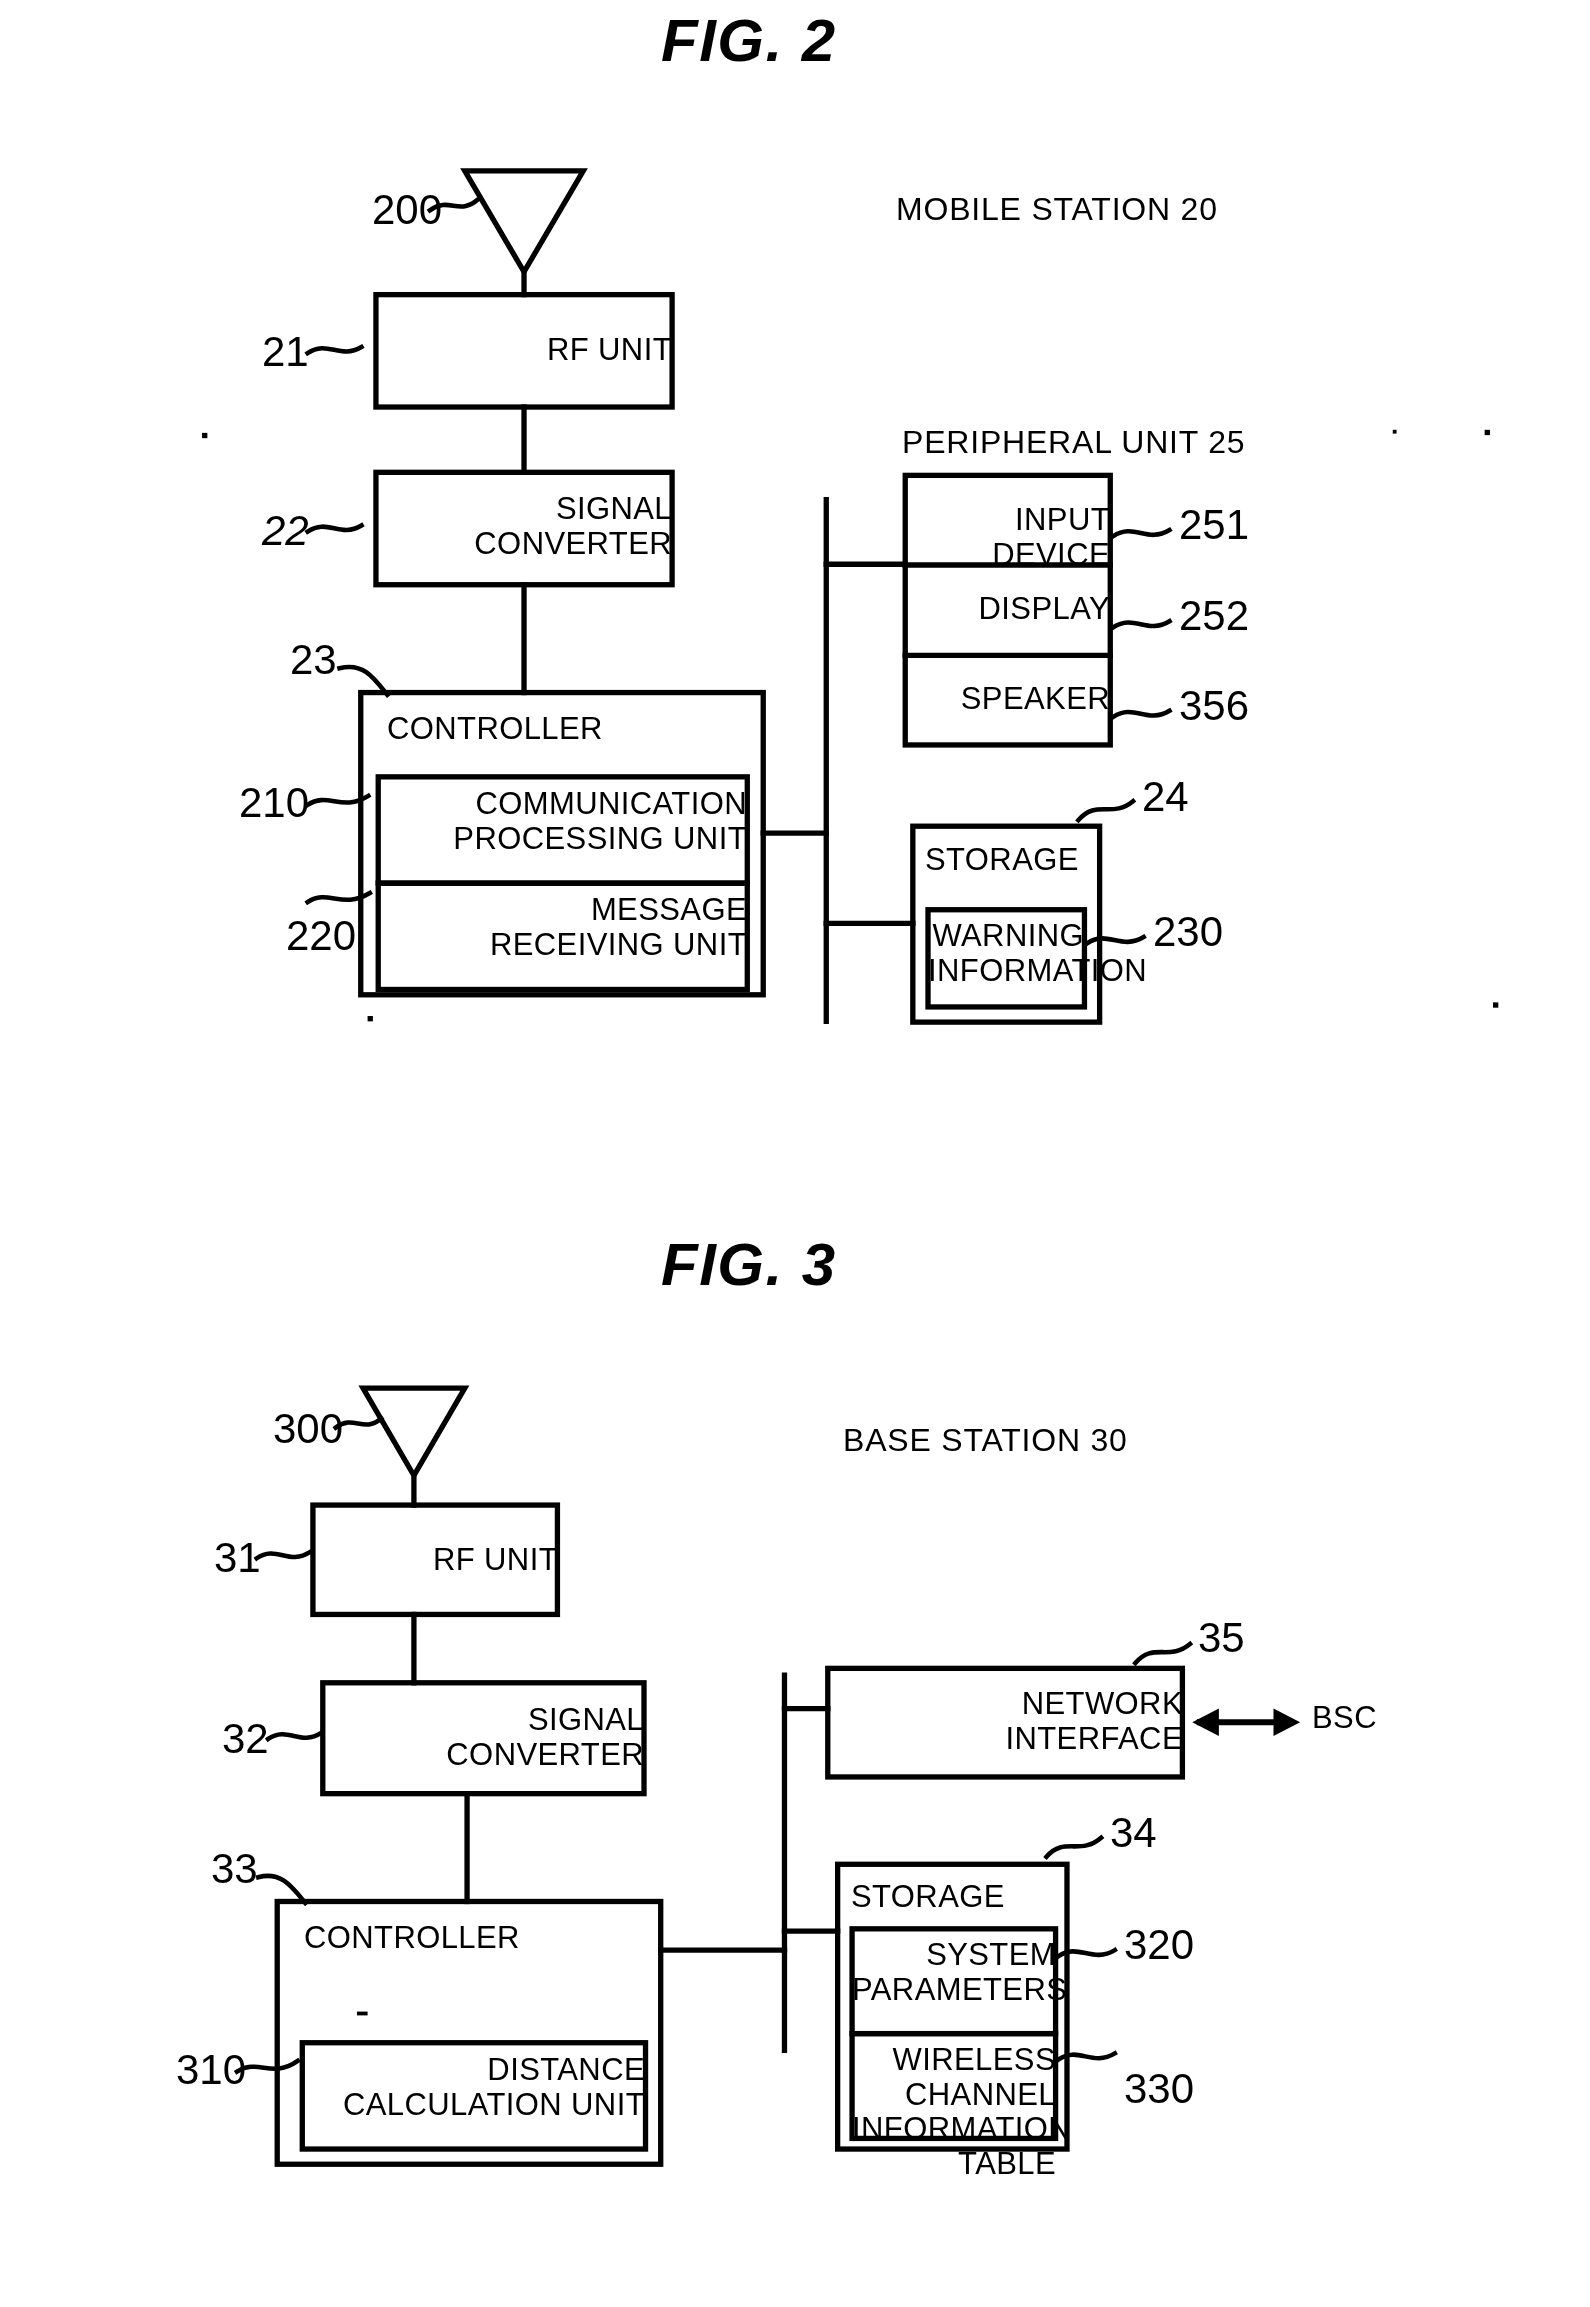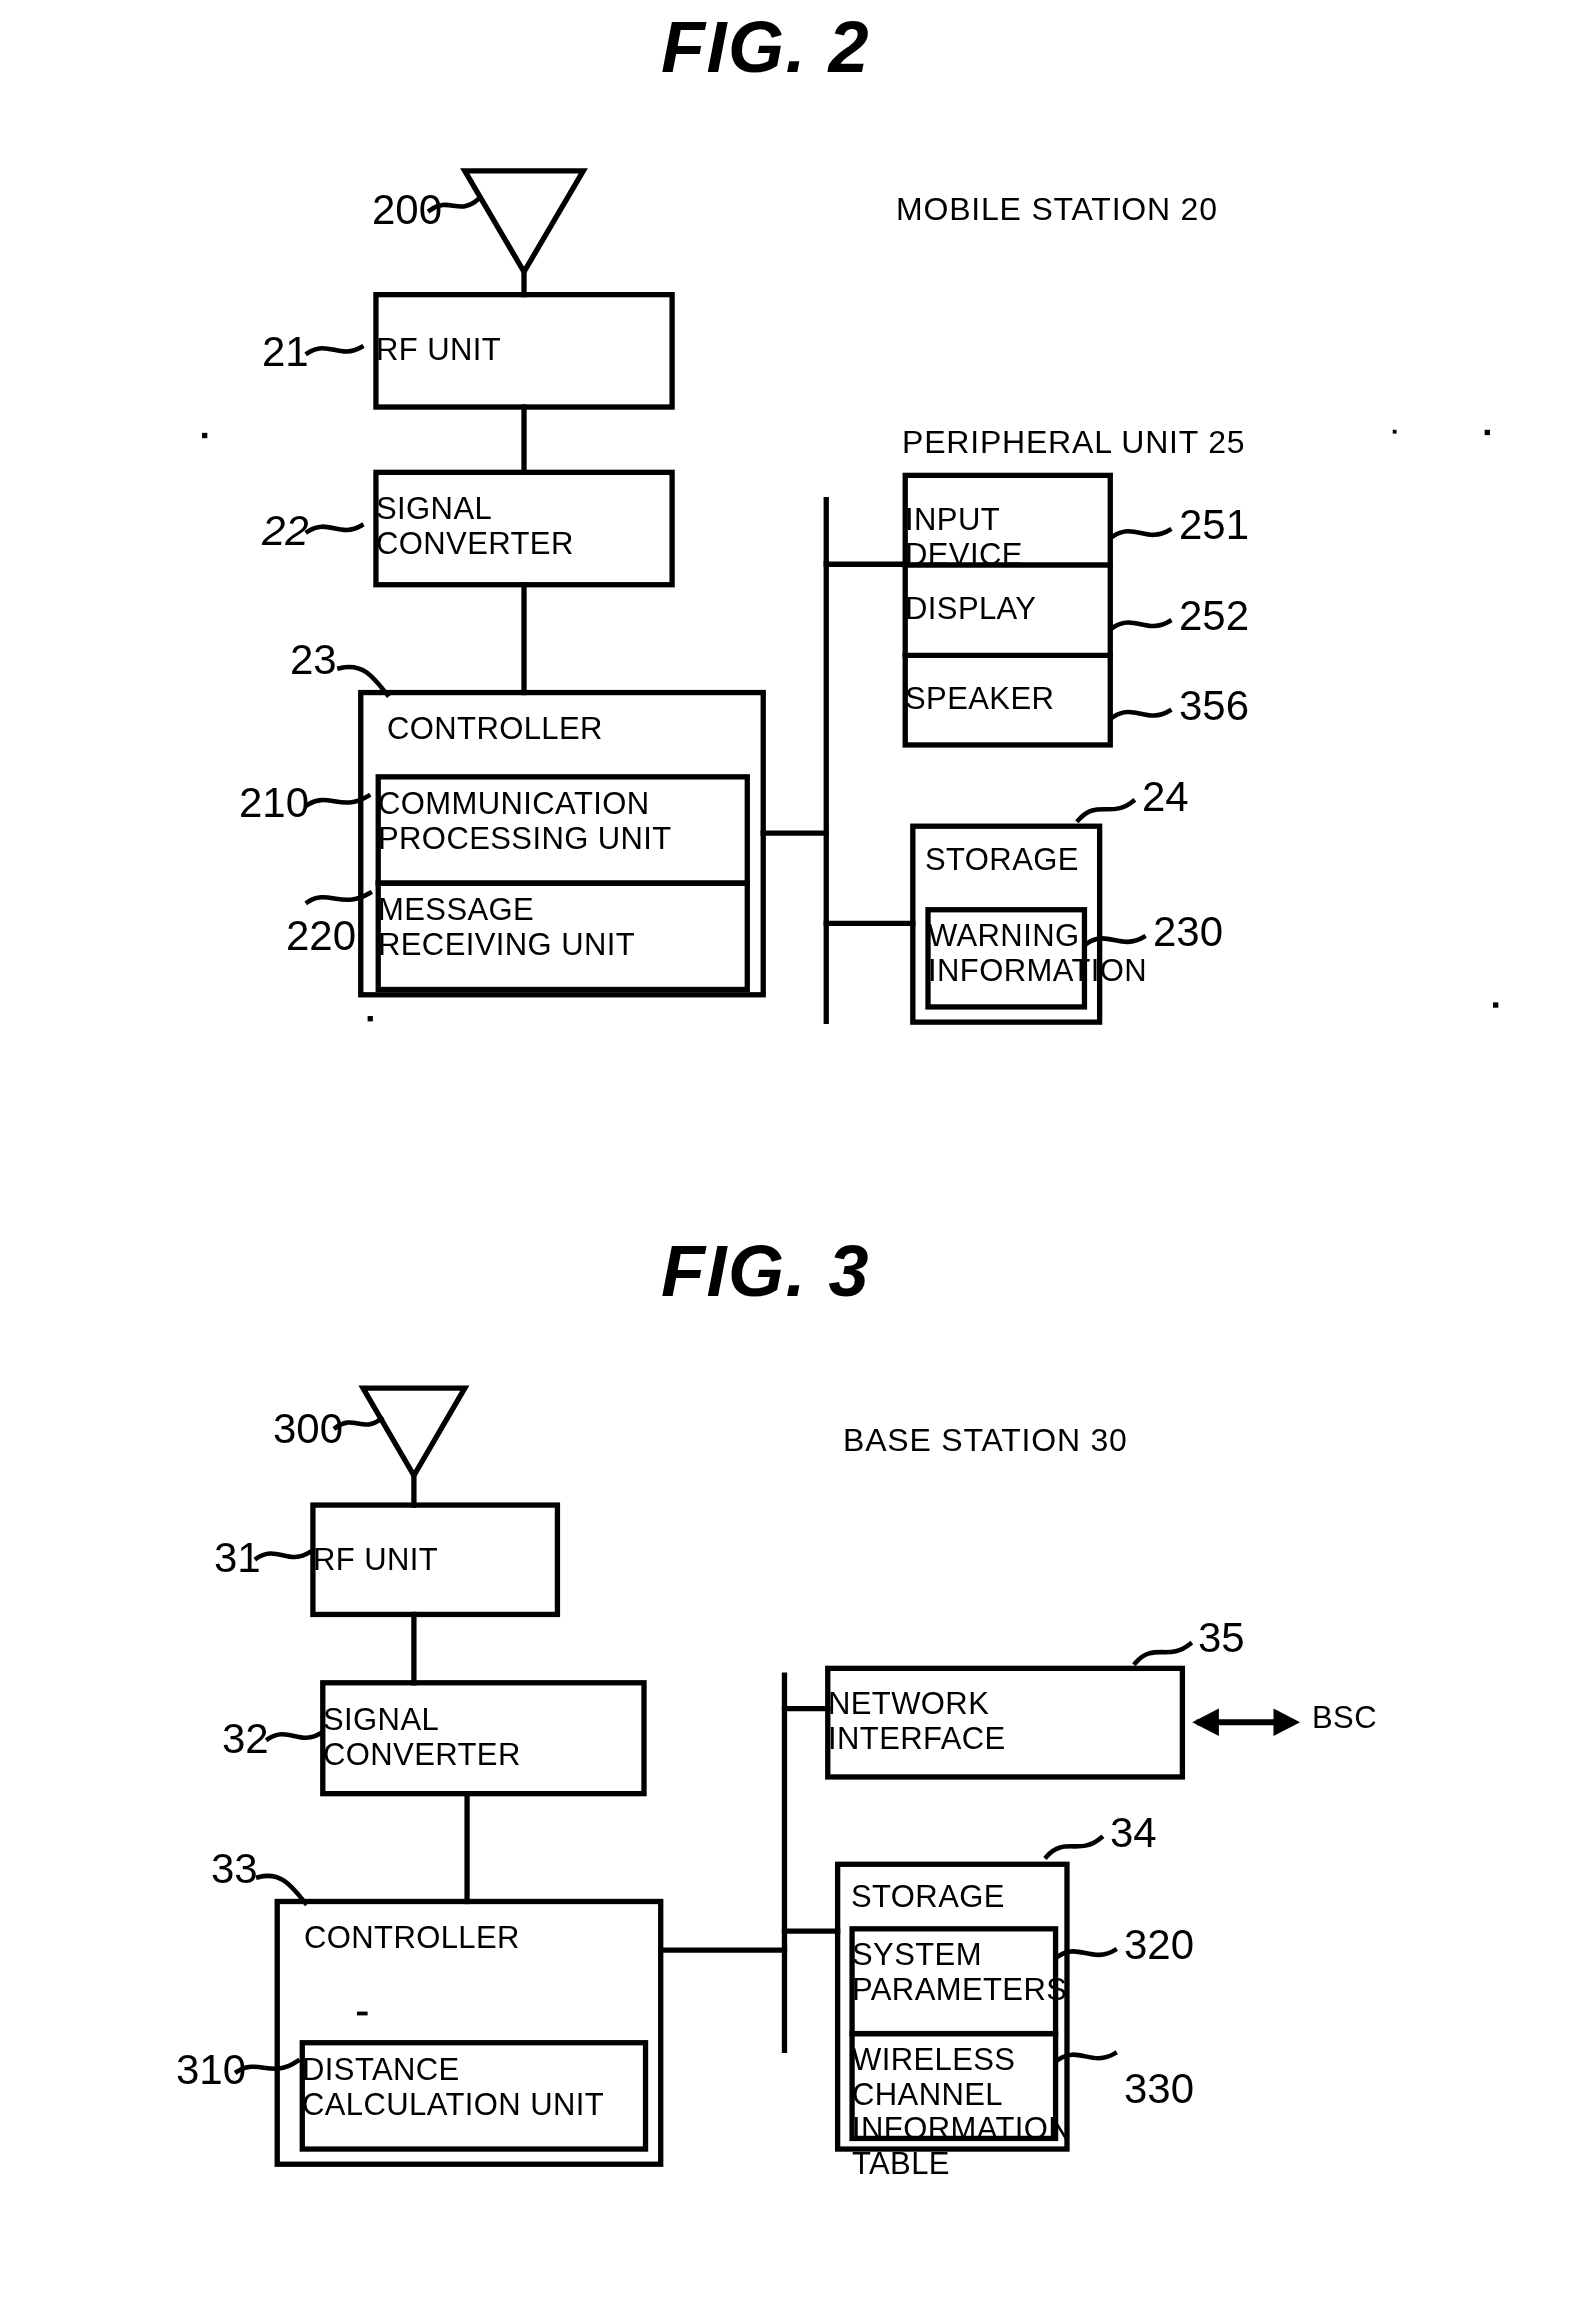--- a/index.html
+++ b/index.html
@@ -2,24 +2,24 @@
 <html style="font-size:12px"><head>
 <meta charset="utf-8">
 <style>
   html,body{margin:0;padding:0;background:#ffffff;}
   body{width:1591px;height:2307px;position:relative;
        font-family:"Liberation Sans","DejaVu Sans",sans-serif;color:#000;}
   #sheet{position:absolute;left:0;top:0;width:1591px;height:2307px;overflow:hidden;}
   svg.layer{position:absolute;left:0;top:0;width:1591px;height:2307px;}
 
   .figtitle{position:absolute;font-style:italic;font-weight:bold;
-            font-size:72px;letter-spacing:1.5px;white-space:nowrap;}
+            font-size:60px;letter-spacing:1.5px;white-space:nowrap;}
   .sect{position:absolute;font-size:32px;white-space:nowrap;letter-spacing:0.8px;}
   .ref{position:absolute;font-size:42px;white-space:nowrap;letter-spacing:0px;}
-  .blabel{position:absolute;text-align:left;font-size:31px;line-height:1.12;
+  .blabel{position:absolute;text-align:right;font-size:31px;line-height:1.12;
           white-space:pre-line;letter-spacing:0.4px;}
   .blabel-l{position:absolute;text-align:left;font-size:31px;line-height:1.12;
             white-space:nowrap;letter-spacing:0.4px;}
 </style>
 </head>
 <body>
 
 <div id="sheet">
 
   <svg class="layer" viewBox="0 0 2095 3038" xmlns="http://www.w3.org/2000/svg">

